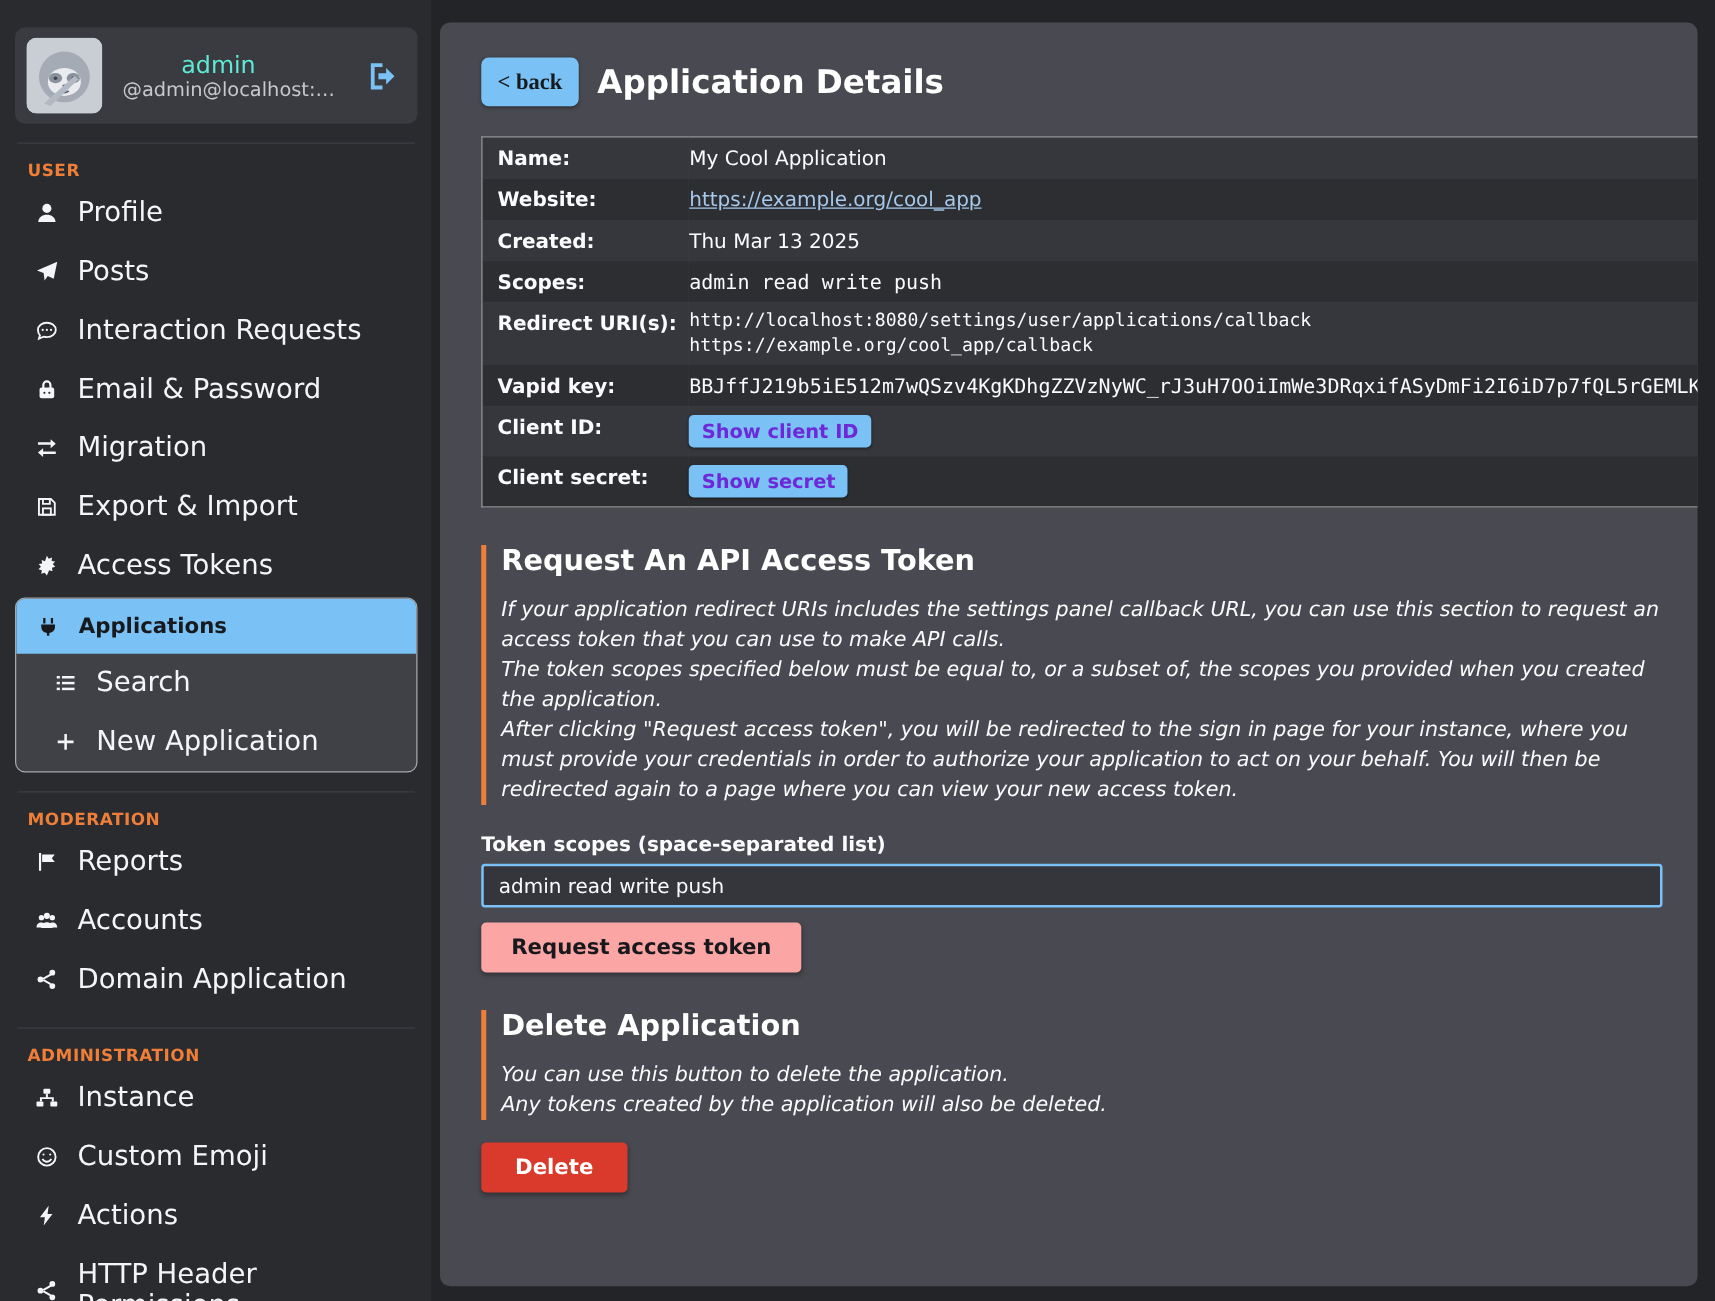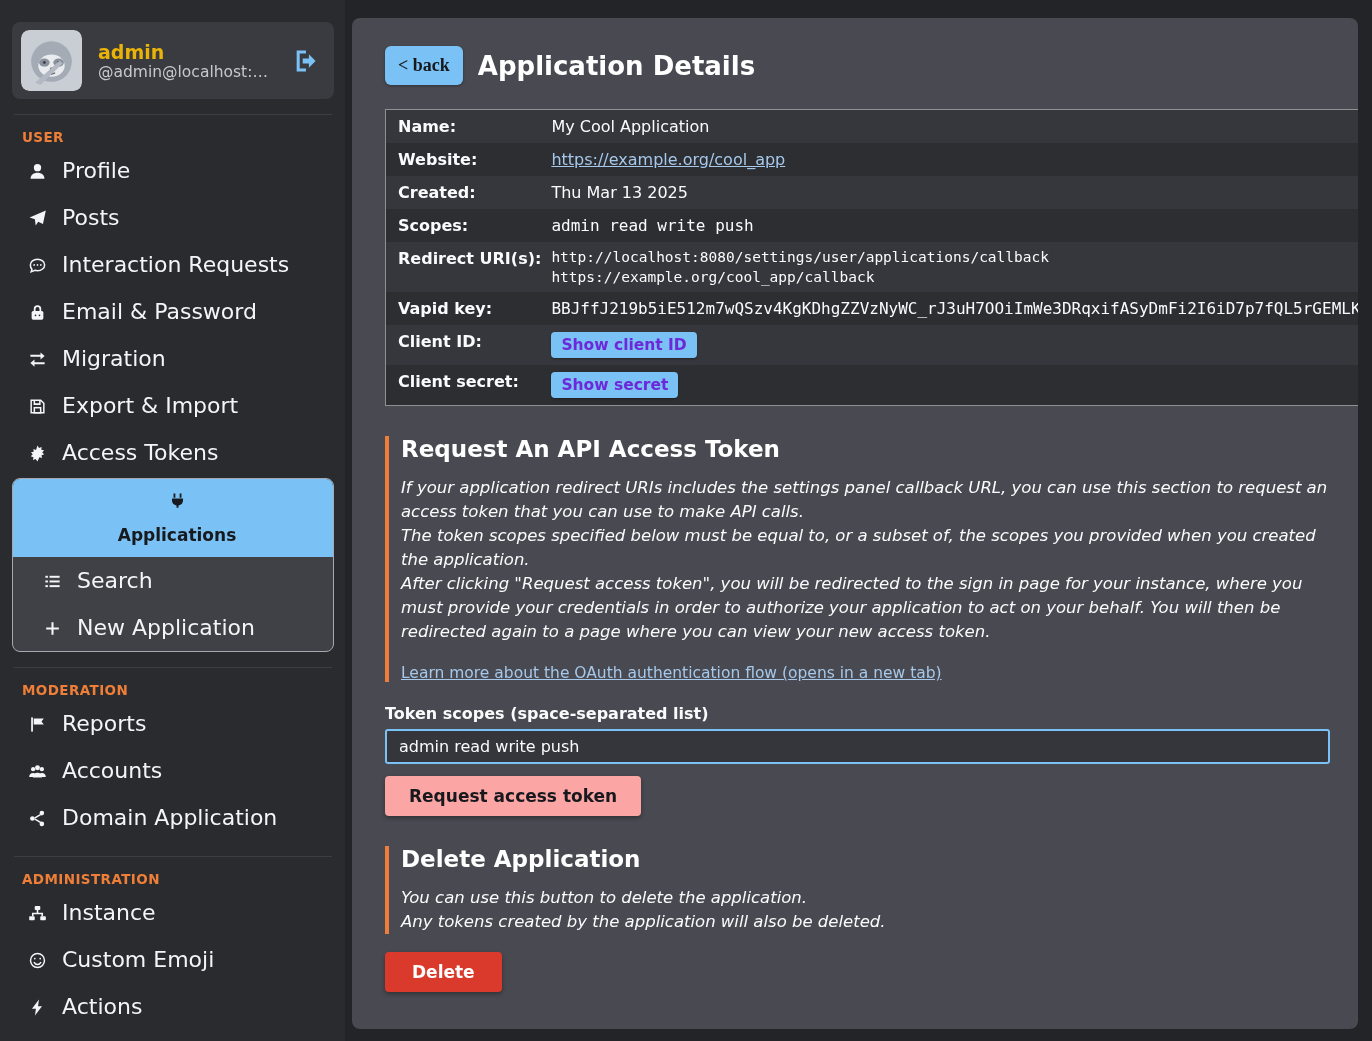--- a/index.html
+++ b/index.html
@@ -6,31 +6,31 @@
   html,body { width:1372px; height:1041px; overflow:hidden; }
   body { font-family:"DejaVu Sans","Liberation Sans",sans-serif; background:#232428; color:#fbfbfd; }
 
   .app { display:flex; width:1372px; height:1041px; background:#232428; }
 
   
   .sidebar { width:345px; flex:none; background:#2a2b2f; padding:22px 11px 0 12px; overflow:hidden; }
   .user-card { background:#3a3b41; border-radius:8px; padding:8px 14px 8px 9px; display:flex; align-items:center; gap:16px; }
   .avatar { width:61px; height:61px; flex:none; border-radius:8px; overflow:hidden; }
   .user-meta { min-width:0; }
-  .user-name { font-size:19px; font-weight:700; color:#eab308; }
+  .user-name { font-size:19px; font-weight:400; color:#5eead4;margin-left:47px; }
   .user-handle { font-size:15.5px; color:#c6c8cc; white-space:nowrap; overflow:hidden; text-overflow:ellipsis; max-width:170px; }
   .logout { margin-left:auto; color:#7ac2f5; width:28px; height:28px; flex:none; cursor:pointer; }
   .divider { border-top:1px solid #3d3e44; margin:15px 2px 0 2px; }
 
   .cat-header { color:#ee7e38; font-weight:700; font-size:13.5px; letter-spacing:.03em; margin:14px 0 2px 10px; }
   .nav-item { display:flex; align-items:center; gap:15px; padding:11px 8px 11px 16px; font-size:22px; color:#f4f5f7; cursor:pointer; }
   .nav-item .icon { width:19px; height:19px; flex:none; display:block; }
 
   .apps-group { border:1px solid #a5a8af; border-radius:8px; overflow:hidden; margin:2px 0 2px 0; background:#404147; }
-  .apps-active { background:#7ac2f5; color:#17191d; font-weight:700; display:flex; align-items:center; gap:15px; padding:12px 8px 12px 16px; font-size:17px; cursor:pointer;flex-direction:column; }
+  .apps-active { background:#7ac2f5; color:#17191d; font-weight:700; display:flex; align-items:center; gap:15px; padding:12px 8px 12px 16px; font-size:17px; cursor:pointer; }
   .apps-active .icon { width:19px; height:19px; }
   .apps-sub .nav-item { padding-left:30px; }
 
   
   .main-wrap { flex:1; padding:18px 14px 12px 7px; min-width:0; }
   .main-panel { background:#494a51; border-radius:8px; height:100%; padding:28px 28px 30px 33px; overflow:hidden; }
 
   .page-header { display:flex; align-items:center; gap:15px; margin-bottom:24px; }
   .back-btn { background:#7ac2f5; color:#17191d; font-weight:700; font-size:18px; border:none; border-radius:6px; padding:9px 13px; cursor:pointer; box-shadow:0 1px 3px rgba(0,0,0,.35); font-family:Liberation Serif, serif; }
   .page-title { font-size:26px; font-weight:700; color:#ffffff; }
@@ -301,21 +301,20 @@
         </tr>
       </tbody>
         </table>
 
       <section class="section">
         <div class="accent-block">
           <h2>Request An API Access Token</h2>
           <p>If your application redirect URIs includes the settings panel callback URL, you can use this section to request an access token that you can use to make API calls.</p>
           <p>The token scopes specified below must be equal to, or a subset of, the scopes you provided when you created the application.</p>
           <p>After clicking "Request access token", you will be redirected to the sign in page for your instance, where you must provide your credentials in order to authorize your application to act on your behalf. You will then be redirected again to a page where you can view your new access token.</p>
-          <a class="text-link learn-link">Learn more about the OAuth authentication flow (opens in a new tab)</a>
         </div>
         <div class="field-label">Token scopes (space-separated list)</div>
         <input class="scopes-input" type="text" value="admin read write push" style="">
         <button class="primary-btn">Request access token</button>
       </section>
 
       <section class="section">
         <div class="accent-block">
           <h2>Delete Application</h2>
           <p>You can use this button to delete the application.</p>

